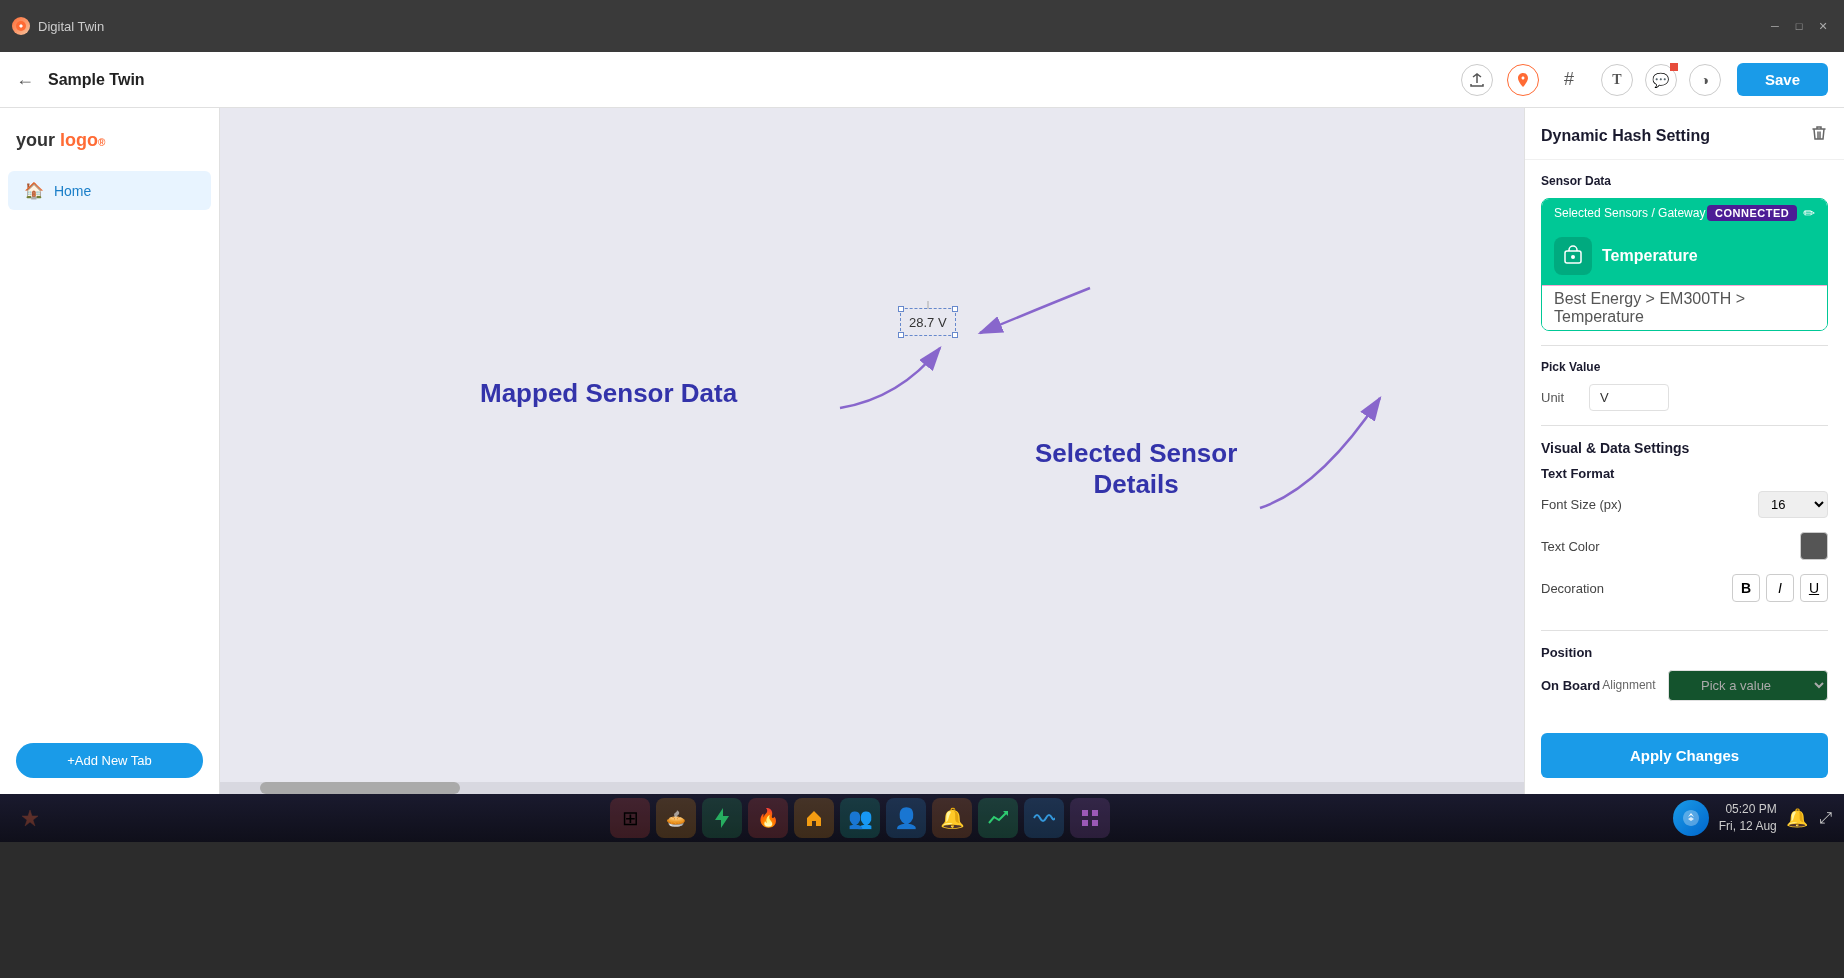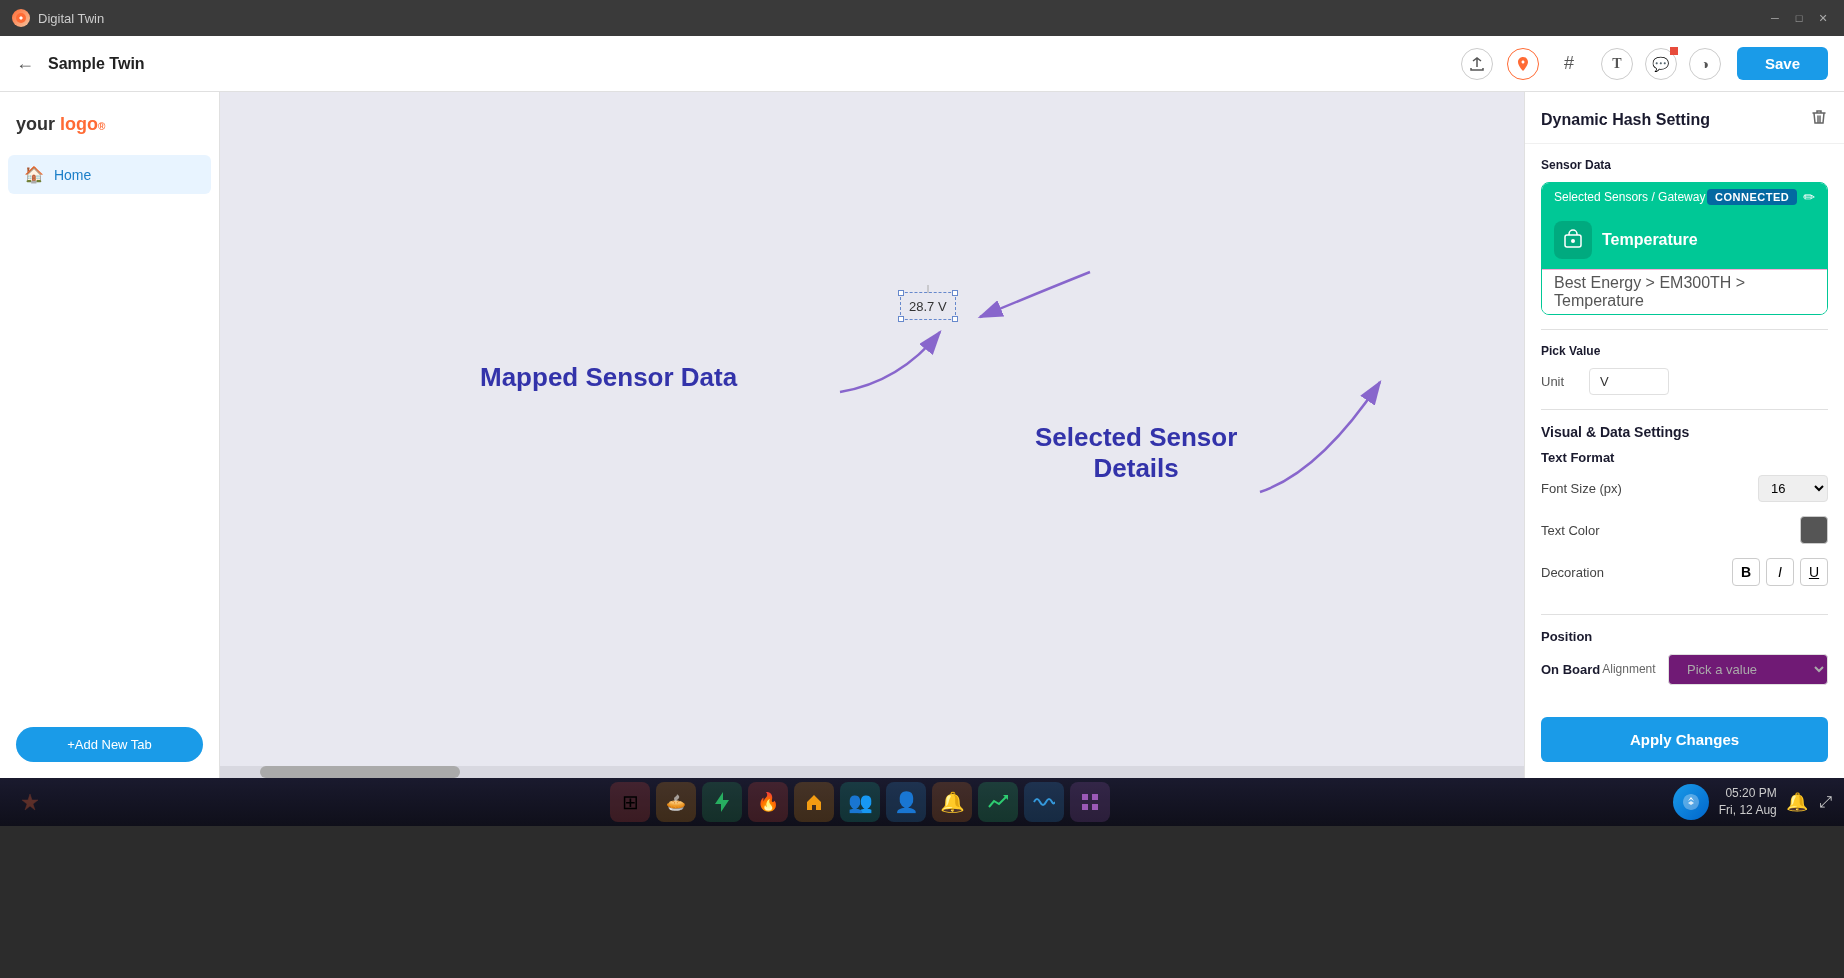--- a/index.html
+++ b/index.html
@@ -1,20 +1,20 @@
 <!DOCTYPE html>
 <html><head>
   <meta charset="utf-8">
   <style>
     * { box-sizing: border-box; margin: 0; padding: 0; }
     body { font-family: 'Segoe UI', Arial, sans-serif; background: #2c2c2c; overflow: hidden; width: 1844px; height: 978px; }
 
     
     .title-bar {
-      height: 36px;
+      height: 52px;
       background: #3a3a3a;
       display: flex;
       align-items: center;
       justify-content: space-between;
       padding: 0 12px;
     }
     .title-bar-left { display: flex; align-items: center; gap: 8px; }
     .title-bar-app-icon { width: 18px; height: 18px; background: linear-gradient(135deg, #ff6b35, #f7c59f); border-radius: 50%; display: flex; align-items: center; justify-content: center; font-size: 10px; color: white; }
     .title-bar-title { color: #ccc; font-size: 13px; }
     .title-bar-controls { display: flex; gap: 6px; }
@@ -150,21 +150,21 @@
     }
     .sensor-card-header {
       background: #00c896;
       padding: 6px 12px;
       display: flex;
       align-items: center;
       justify-content: space-between;
     }
     .sensor-card-header-text { font-size: 12px; color: white; }
     .connected-badge {
-      background: #0369a1;
+      background: #4c1d95;
       color: white;
       font-size: 11px;
       font-weight: 700;
       padding: 2px 8px;
       border-radius: 4px;
       letter-spacing: 0.5px;
     }
     .sensor-card-edit { color: white; font-size: 14px; cursor: pointer; }
     .sensor-card-body {
       background: #00c896;
@@ -256,26 +256,26 @@
       justify-content: space-between;
       margin-bottom: 10px;
     }
     .position-label-pair { display: flex; flex-direction: row; gap: 2px; }
     .pos-main-label { font-size: 13px; font-weight: 600; color: #1a1a2e; }
     .pos-sub-label { font-size: 12px; color: #666; }
 
     .pick-value-select {
       border: 1px solid #e0e0e0;
       border-radius: 4px;
-      padding: 6px 14px;
+      padding: 6px 28px;
       font-size: 13px;
       color: #aaa;
       width: 160px;
       cursor: pointer;
-      background: #701a75;
+      background: #14532d;
     }
 
     
     .apply-btn {
       background: #1a9be8;
       color: white;
       border: none;
       border-radius: 6px;
       padding: 14px;
       font-size: 15px;

